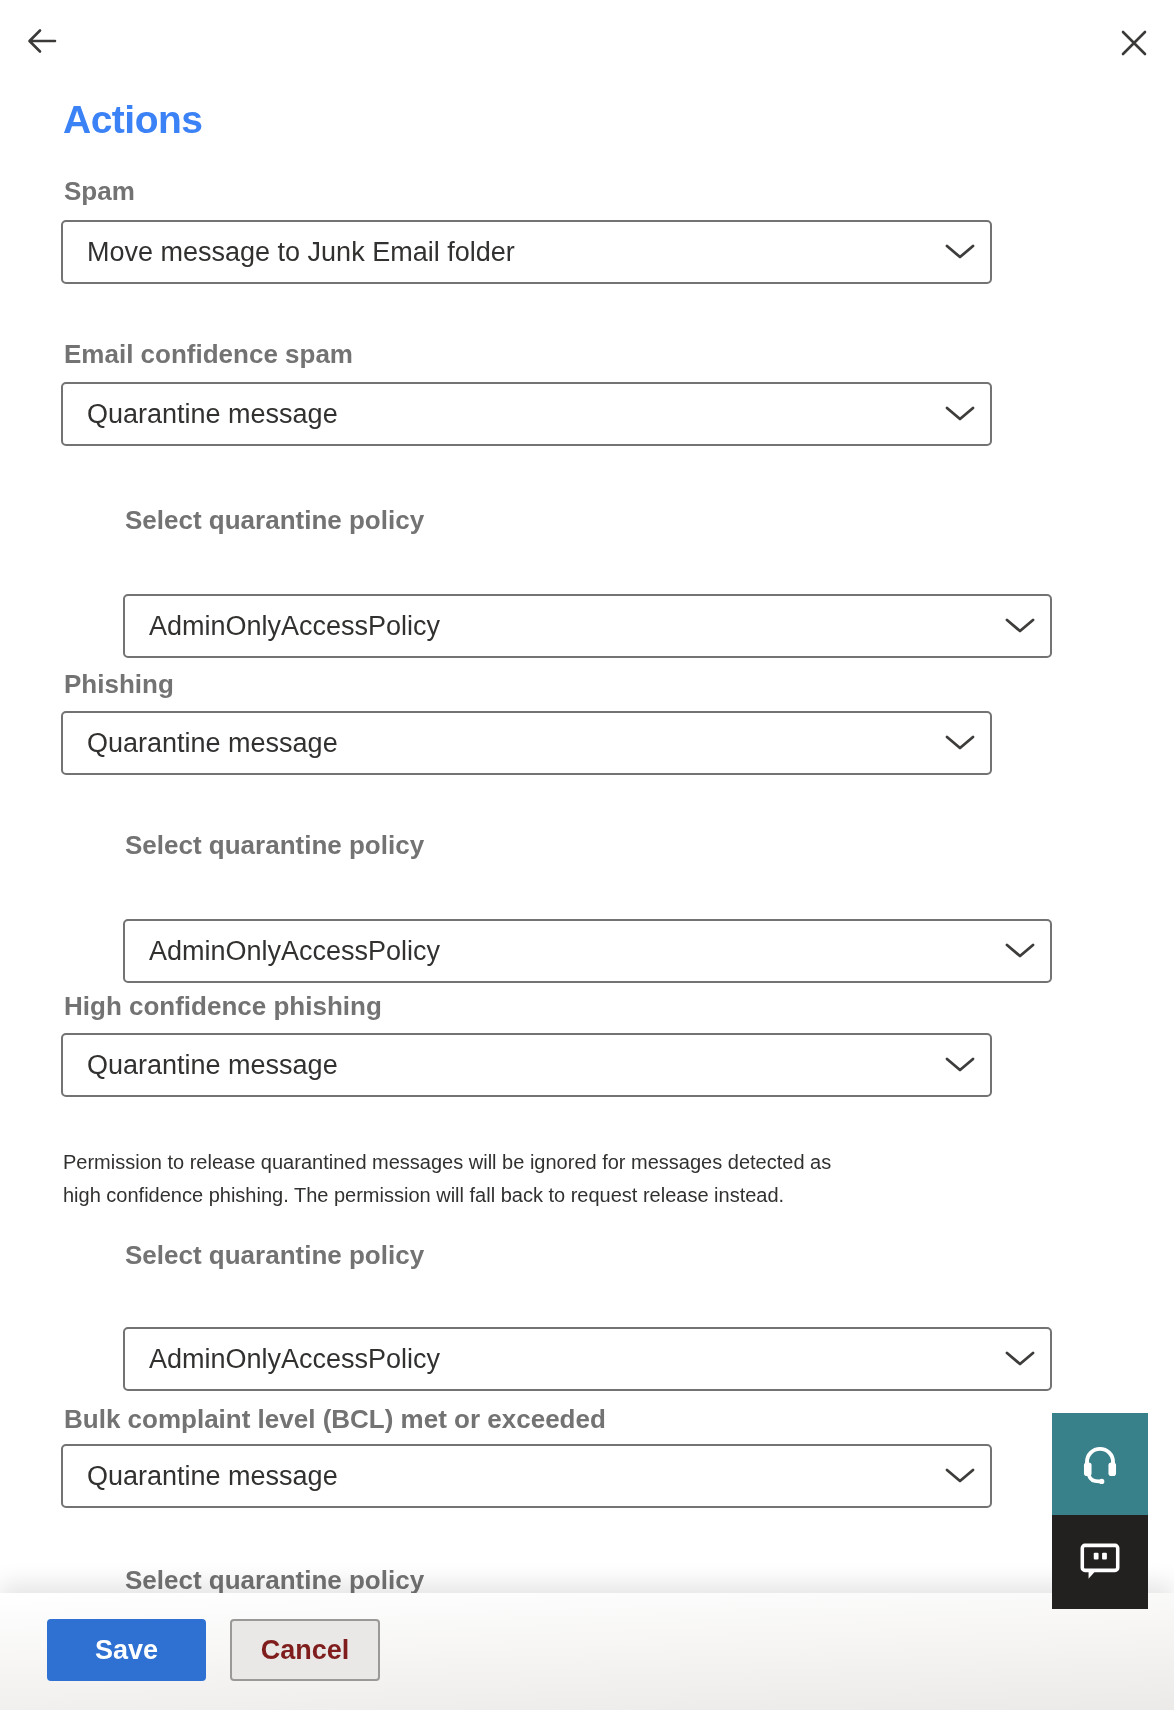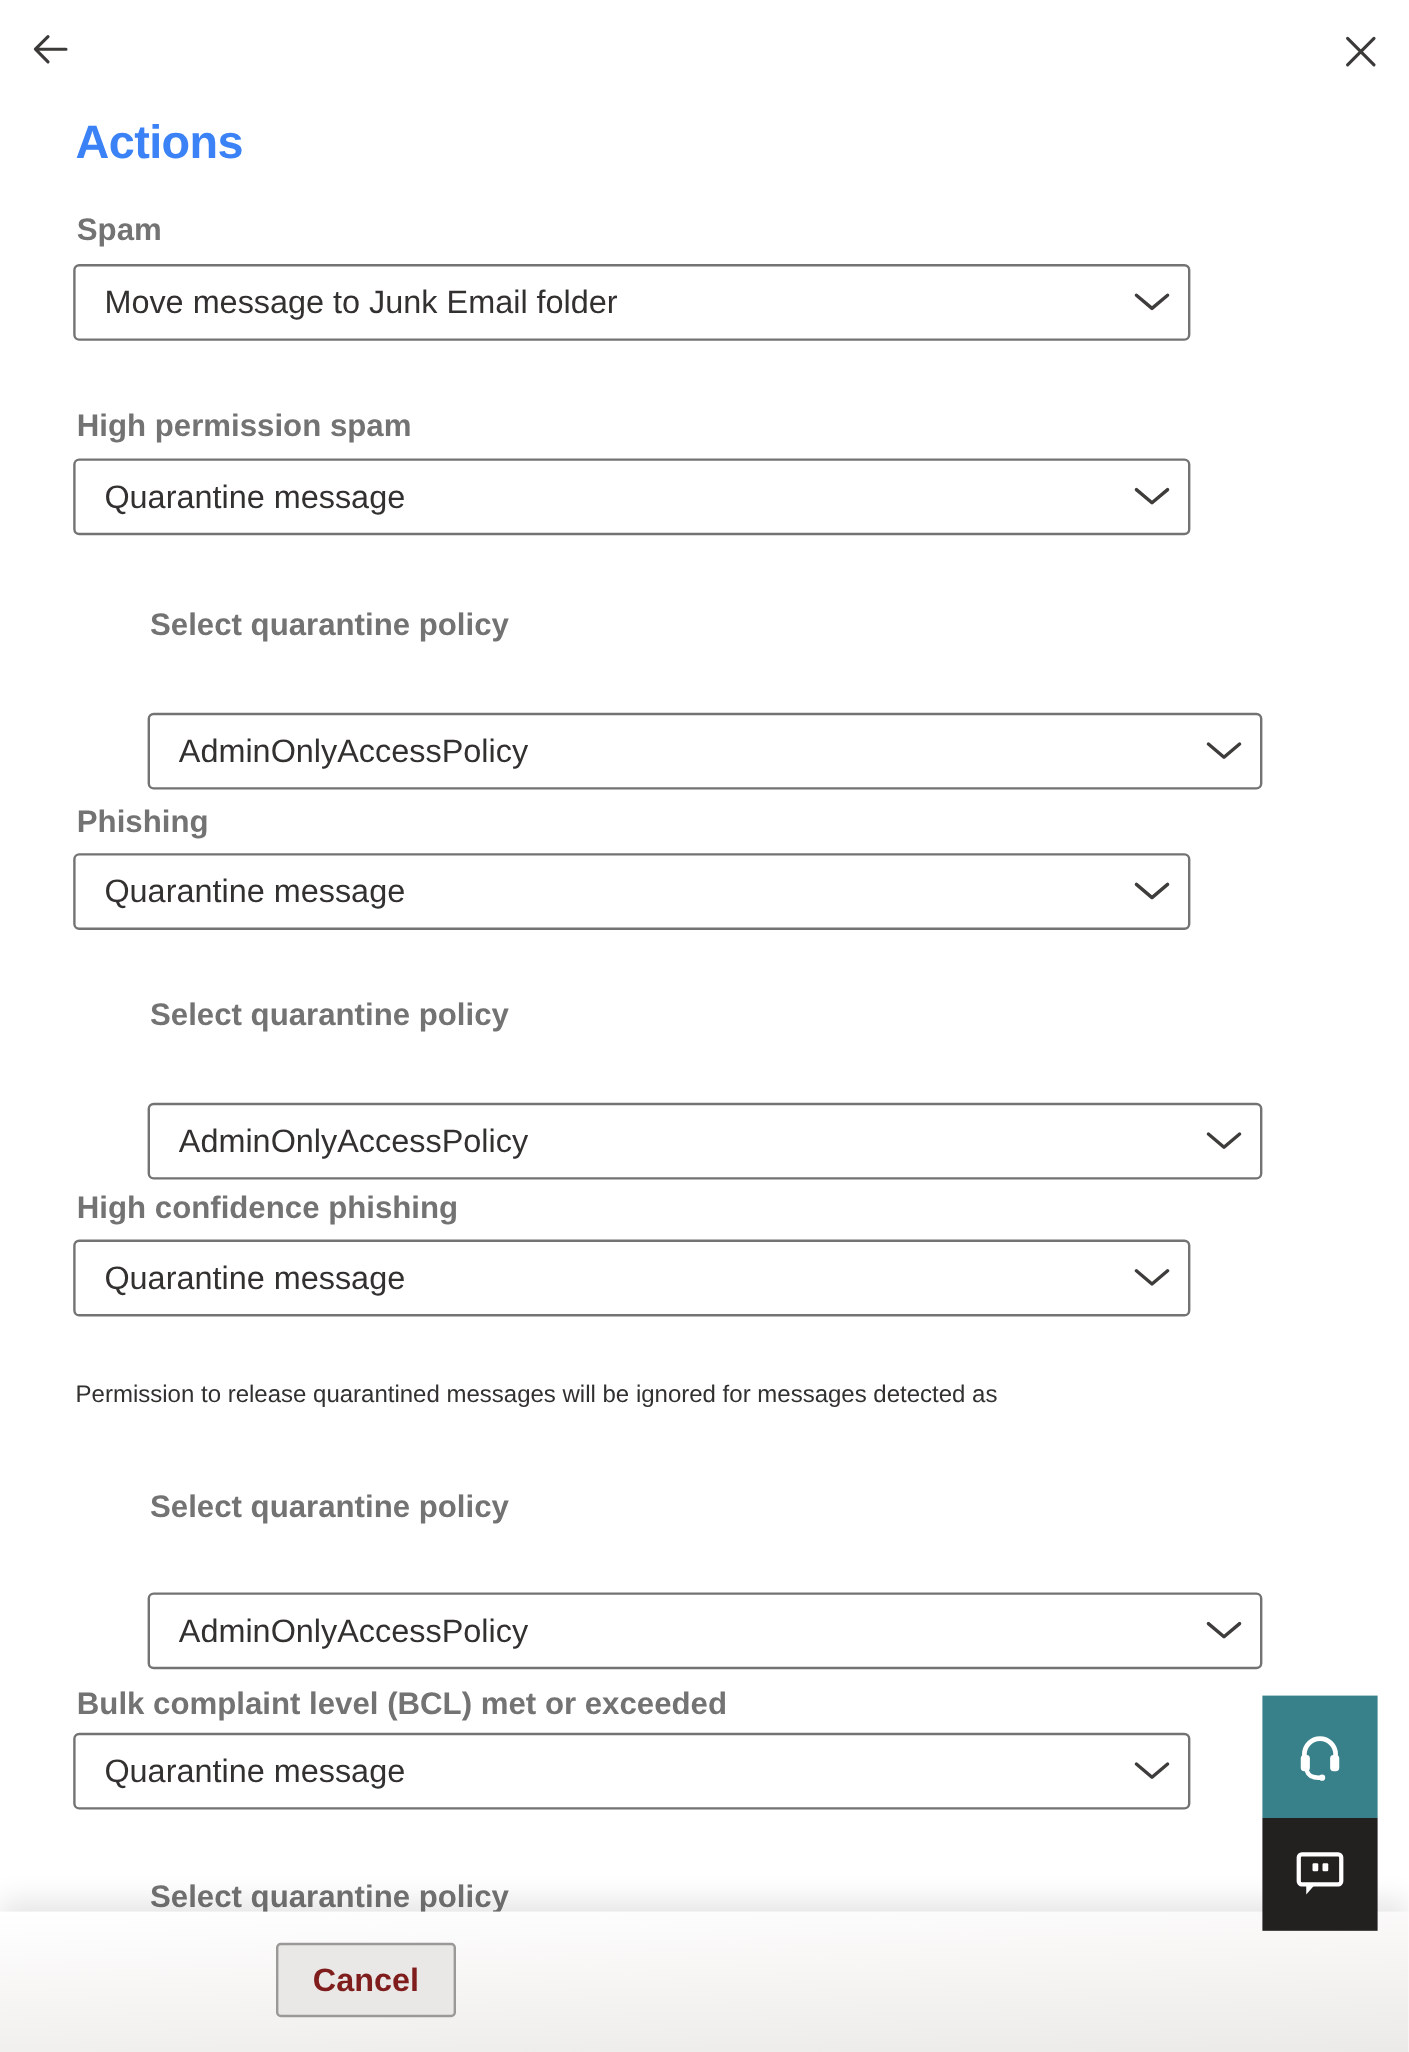--- a/index.html
+++ b/index.html
@@ -106,21 +106,21 @@
   <div class="page-title">Actions</div>
 
   <div class="field-label" style="top:176px;">Spam</div>
   <div class="select-box" style="top:220px;">
     <span class="select-value">Move message to Junk Email folder</span>
     <svg class="select-chevron" viewBox="0 0 30 16">
       <path d="M2 2 L15 13 L28 2" stroke="#3f3d3b" stroke-width="2.8" fill="none" stroke-linecap="round" stroke-linejoin="round"></path>
     </svg>
   </div>
 
-  <div class="field-label" style="top:339px;">High permission spam</div>
+  <div class="field-label" style="top:339px;">Email confidence spam</div>
   <div class="select-box" style="top:382px;">
     <span class="select-value">Quarantine message</span>
     <svg class="select-chevron" viewBox="0 0 30 16">
       <path d="M2 2 L15 13 L28 2" stroke="#3f3d3b" stroke-width="2.8" fill="none" stroke-linecap="round" stroke-linejoin="round"></path>
     </svg>
   </div>
 
   <div class="field-label indent" style="top:505px;">Select quarantine policy</div>
   <div class="select-box indent" style="top:547px;">
     <span class="select-value">AdminOnlyAccessPolicy</span>
@@ -148,20 +148,21 @@
   <div class="field-label" style="top:991px;">High confidence phishing</div>
   <div class="select-box" style="top:1033px;">
     <span class="select-value">Quarantine message</span>
     <svg class="select-chevron" viewBox="0 0 30 16">
       <path d="M2 2 L15 13 L28 2" stroke="#3f3d3b" stroke-width="2.8" fill="none" stroke-linecap="round" stroke-linejoin="round"></path>
     </svg>
   </div>
 
   <div class="note">
     <div>Permission to release quarantined messages will be ignored for messages detected as</div>
+    <div>high confidence phishing. The permission will fall back to request release instead.</div>
   </div>
 
   <div class="field-label indent" style="top:1240px;">Select quarantine policy</div>
   <div class="select-box indent" style="top:1280px;">
     <span class="select-value">AdminOnlyAccessPolicy</span>
     <svg class="select-chevron" viewBox="0 0 30 16">
       <path d="M2 2 L15 13 L28 2" stroke="#3f3d3b" stroke-width="2.8" fill="none" stroke-linecap="round" stroke-linejoin="round"></path>
     </svg>
   </div>
 
@@ -191,16 +192,17 @@
       <svg width="50" height="50" viewBox="0 0 48 48" fill="none">
         <rect x="7" y="9" width="34" height="24" rx="2.5" stroke="#ffffff" stroke-width="3.4"></rect>
         <path d="M13 33 v8 l7 -8 z" fill="#ffffff"></path>
         <rect x="18" y="16" width="4.6" height="6.5" rx="1" fill="#ffffff"></rect>
         <rect x="26" y="16" width="4.6" height="6.5" rx="1" fill="#ffffff"></rect>
       </svg>
     </span>
   </button>
 
   <div class="footer">
+    <button class="btn primary">Save</button>
     <button class="btn default">Cancel</button>
   </div>
 
 </div>
 
 </body></html>

